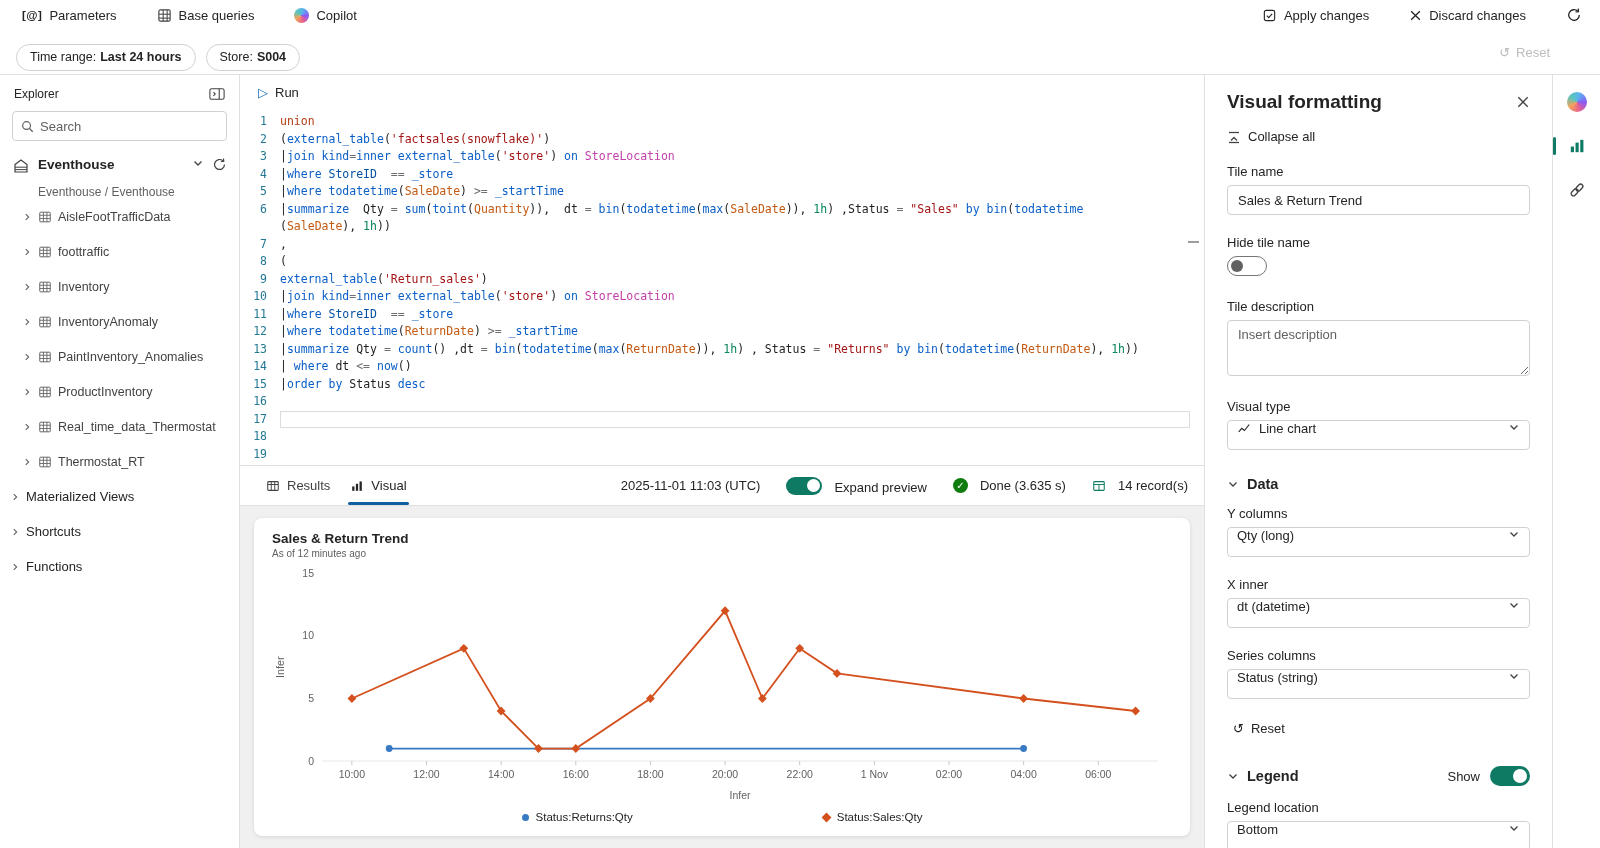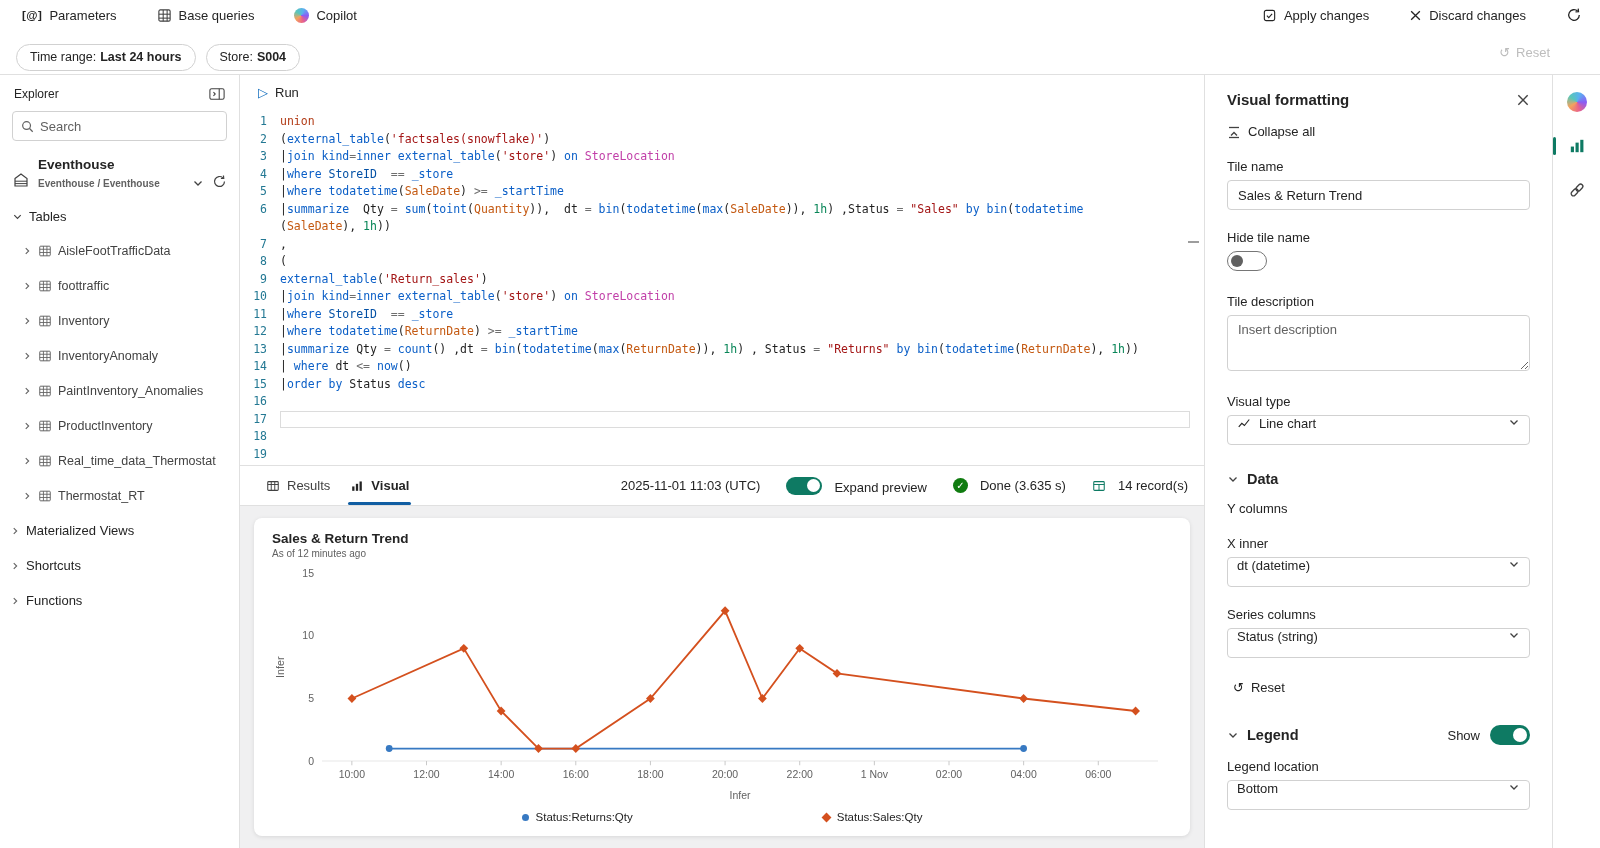--- a/index.html
+++ b/index.html
@@ -26,24 +26,24 @@
   
   .content { flex:1; display:flex; min-height:0; }
 
   
   .explorer { width:240px; flex:none; border-right:1px solid #e0e0e0; padding-top:12px; overflow:hidden; }
   .ex-head { display:flex; align-items:center; justify-content:space-between; padding:0 14px 10px 14px; }
   .ex-title { font-size:12px; font-weight:400; }
   .searchbox { margin:0 12px; height:30px; border:1px solid #d1d1d1; border-radius:4px; display:flex; align-items:center; padding:0 8px; gap:6px; }
   .searchbox input { border:none; outline:none; width:100%; font-size:13px; font-family:inherit; color:#242424; }
   .searchbox input::placeholder { color:#616161; }
-  .db-row { margin:16px 12px 0 12px; display:flex; align-items:flex-end; gap:8px; }
+  .db-row { margin:16px 12px 0 12px; display:flex; align-items:flex-start; gap:8px; }
   .db-text { flex:1; min-width:0; }
   .db-name { font-size:13.5px; font-weight:600; }
-  .db-path { font-size:10px; color:#616161; margin-top:6px; white-space:nowrap;font-weight:bold; }
+  .db-path { font-size:12px; color:#616161; margin-top:13px; white-space:nowrap; }
   .tree-head { display:flex; align-items:center; gap:6px; padding:0 0 0 12px; height:34px; margin-top:10px; font-size:13px; cursor:pointer; }
   .tree-item { display:flex; align-items:center; gap:6px; height:35px; padding-left:22px; font-size:12.5px; color:#424242; cursor:pointer; }
   .tree-section { display:flex; align-items:center; gap:6px; height:35px; padding-left:10px; font-size:13px; color:#242424; cursor:pointer; }
 
   
   .main { flex:1; min-width:0; display:flex; flex-direction:column; }
   .editor-toolbar { height:34px; flex:none; display:flex; align-items:center; padding:0 18px; }
   .run-btn { display:flex; align-items:center; gap:7px; cursor:pointer; font-size:13px; }
   .play-gl { color:#0f6cbd; font-size:13px; font-family:"DejaVu Sans",sans-serif; }
 
@@ -53,21 +53,21 @@
   .lc { white-space:pre; flex:1; min-height:17.5px; margin-right:14px; color:#1f1f1f; }
   .code-line.active .lc { box-shadow:inset 0 0 0 1px #dcdcdc; }
   .t-d { color:#1f1f1f; } .t-k { color:#0b5fc7; } .t-f { color:#0b5fc7; } .t-i { color:#0451a5; }
   .t-s { color:#a31515; } .t-c { color:#c45911; } .t-m { color:#c13fa8; } .t-g { color:#098658; }
   .t-o { color:#6e6e6e; } .t-un { color:#b23c17; }
   .fold-mark { position:absolute; right:5px; top:132px; width:11px; height:2px; background:#9d9d9d; }
 
   
   .statusbar { height:41px; flex:none; border-top:1px solid #e0e0e0; border-bottom:1px solid #e0e0e0; display:flex; align-items:stretch; padding:0 16px; }
   .tab { display:flex; align-items:center; gap:7px; padding:0 10px; position:relative; cursor:pointer; color:#424242; font-size:13px; }
-  .tab.active { color:#242424; font-weight:700; }
+  .tab.active { color:#242424; font-weight:400; }
   .tab.active::after { content:""; position:absolute; left:8px; right:8px; bottom:0; height:3px; border-radius:2px; background:#115ea3; }
   .sb-right { margin-left:auto; display:flex; align-items:center; gap:26px; }
   .sb-item { display:flex; align-items:flex-end; gap:12px; font-size:13px; }
   .toggle { width:36px; height:18px; border-radius:10px; position:relative; flex:none; cursor:pointer; }
   .toggle.on { background:#0e7a63; }
   .toggle.on .knob { position:absolute; right:2.5px; top:2.5px; width:13px; height:13px; border-radius:50%; background:#fff; }
   .toggle.off { background:#fff; border:1px solid #767676; }
   .toggle.off .knob { position:absolute; left:2.5px; top:2px; width:12px; height:12px; border-radius:50%; background:#616161; }
   .check-circle { width:15px; height:15px; border-radius:50%; background:#107c10; color:#fff; font-size:10px; display:flex; align-items:center; justify-content:center; flex:none; font-family:"DejaVu Sans",sans-serif; }
 
@@ -80,21 +80,21 @@
   .chart-wrap svg { width:100%; height:100%; display:block; }
   .tick { font-size:10.5px; fill:#616161; font-family:"Liberation Sans","DejaVu Sans",sans-serif; }
   .legend { flex:none; display:flex; justify-content:center; gap:190px; align-items:center; height:26px; }
   .lg-item { display:flex; align-items:center; gap:7px; font-size:11.5px; color:#242424; }
   .lg-dot { width:7px; height:7px; border-radius:50%; flex:none; }
   .lg-diamond { width:7px; height:7px; transform:rotate(45deg); flex:none; }
 
   
   .format-panel { width:348px; flex:none; border-left:1px solid #e0e0e0; padding:16px 22px 0 22px; overflow:hidden; }
   .fp-head { display:flex; align-items:center; justify-content:space-between; }
-  .fp-title { font-size:15px; font-weight:700; }
+  .fp-title { font-size:19px; font-weight:700; }
   .fp-collapse { display:flex; align-items:center; gap:7px; margin-top:16px; font-size:13px; cursor:pointer; }
   .fp-label { font-size:13px; margin-top:20px; margin-bottom:6px; }
   .fp-input { width:100%; height:30px; border:1px solid #d1d1d1; border-radius:4px; padding:0 10px; font-size:13px; font-family:inherit; color:#242424; outline:none; }
   .fp-textarea { width:100%; height:56px; border:1px solid #d1d1d1; border-radius:4px; padding:6px 10px; font-size:13px; font-family:inherit; color:#242424; outline:none; resize:both; }
   .fp-textarea::placeholder { color:#616161; }
   .dropdown { height:30px; border:1px solid #d1d1d1; border-radius:4px; display:flex; gap:8px; padding:0 9px; font-size:13px; cursor:pointer; }
   .dropdown .dd-val { flex:1; }
   .section-head { display:flex; align-items:center; gap:8px; margin-top:26px; font-size:14.5px; font-weight:700; cursor:pointer; }
   .section-head .sh-right { margin-left:auto; display:flex; align-items:center; gap:10px; font-size:13px; font-weight:400; }
   .fp-reset { display:flex; align-items:center; gap:7px; margin-top:18px; font-size:13px; cursor:pointer; width:max-content; padding:4px 6px; border-radius:4px; }
@@ -197,26 +197,20 @@
           <div class="db-name">Eventhouse</div>
           <div class="db-path">Eventhouse / Eventhouse</div>
         </div>
         <svg class="icn" width="12" height="12" viewBox="0 0 12 12">
             <path d="M2.5 4.5L6 8l3.5-3.5" fill="none" stroke="#424242" stroke-width="1.3"></path>
           </svg>
         <svg class="icn" width="15" height="15" viewBox="0 0 16 16">
             <path d="M13.3 8A5.3 5.3 0 1 1 11.6 4.1" fill="none" stroke="#424242" stroke-width="1.3"></path>
             <path d="M12.2 1.6l.3 3-3 .2" fill="none" stroke="#424242" stroke-width="1.3"></path>
           </svg>
-      </div>
-      <div class="tree-head">
-        <svg class="icn" width="11" height="11" viewBox="0 0 12 12">
-            <path d="M2.5 4.5L6 8l3.5-3.5" fill="none" stroke="#424242" stroke-width="1.3"></path>
-          </svg>
-        <span>Tables</span>
       </div>
       <div id="tables-list">
           <div class="tree-item">
             <svg class="icn" width="10" height="10" viewBox="0 0 12 12">
               <path d="M4.5 2.5L8 6l-3.5 3.5" fill="none" stroke="#616161" stroke-width="1.3"></path>
             </svg>
             <svg class="icn" width="14" height="14" viewBox="0 0 16 16">
               <rect x="2" y="2.5" width="12" height="11" rx="1" fill="none" stroke="#616161" stroke-width="1.1"></rect>
               <line x1="2" y1="6" x2="14" y2="6" stroke="#616161" stroke-width="1"></line>
               <line x1="2" y1="9.7" x2="14" y2="9.7" stroke="#616161" stroke-width="1"></line>
@@ -576,20 +570,26 @@
       </div>
 
       <div class="section-head">
         <svg class="icn" width="12" height="12" viewBox="0 0 12 12">
             <path d="M2.5 4.5L6 8l3.5-3.5" fill="none" stroke="#424242" stroke-width="1.3"></path>
           </svg>
         <span>Data</span>
       </div>
 
       <div class="fp-label" style="margin-top:14px;">Y columns</div>
+      <div class="dropdown">
+        <span class="dd-val">Qty (long)</span>
+        <svg class="icn" width="12" height="12" viewBox="0 0 12 12">
+            <path d="M2.5 4.5L6 8l3.5-3.5" fill="none" stroke="#424242" stroke-width="1.3"></path>
+          </svg>
+      </div>
 
       <div class="fp-label">X inner</div>
       <div class="dropdown">
         <span class="dd-val">dt (datetime)</span>
         <svg class="icn" width="12" height="12" viewBox="0 0 12 12">
             <path d="M2.5 4.5L6 8l3.5-3.5" fill="none" stroke="#424242" stroke-width="1.3"></path>
           </svg>
       </div>
 
       <div class="fp-label">Series columns</div>

